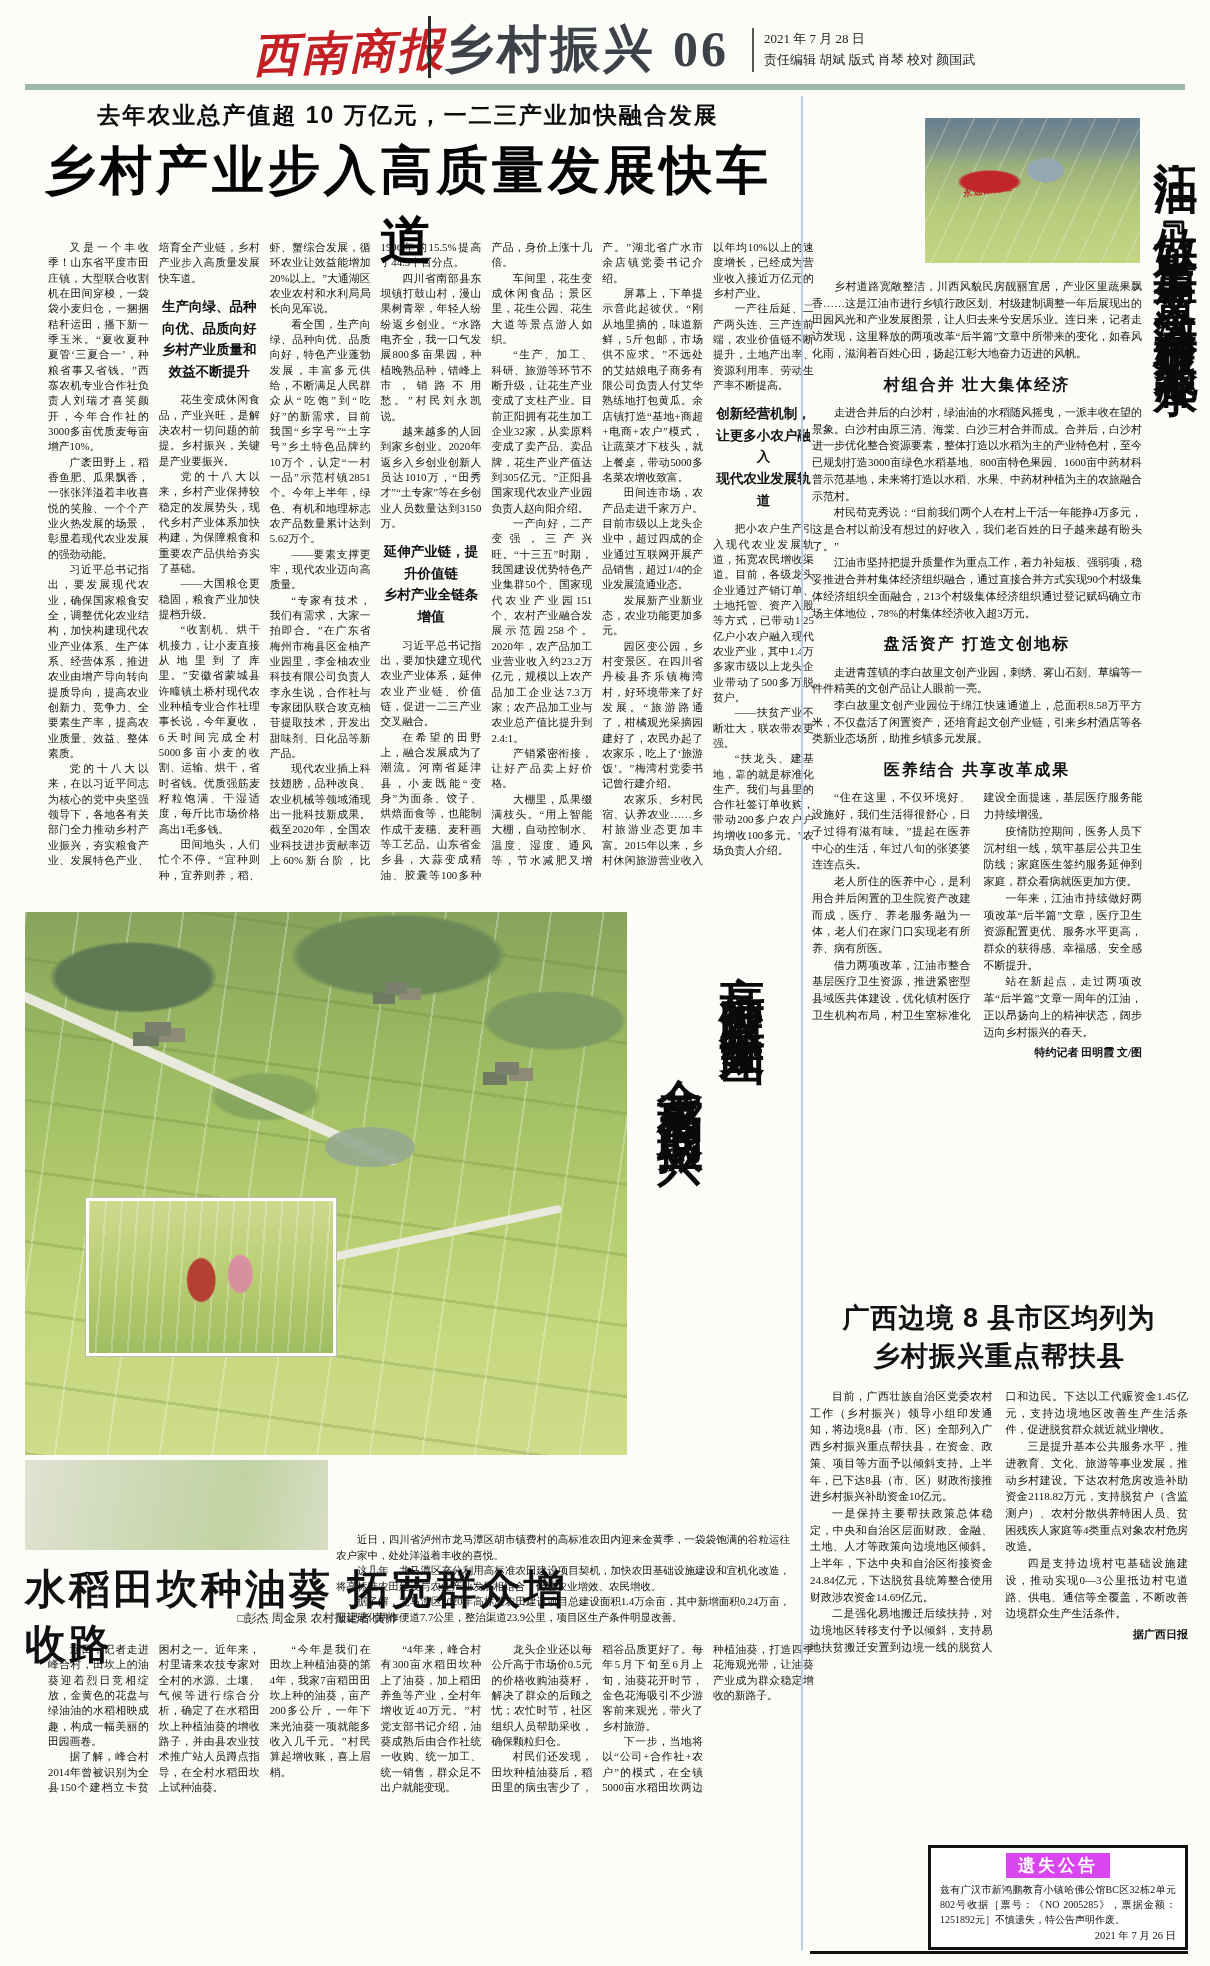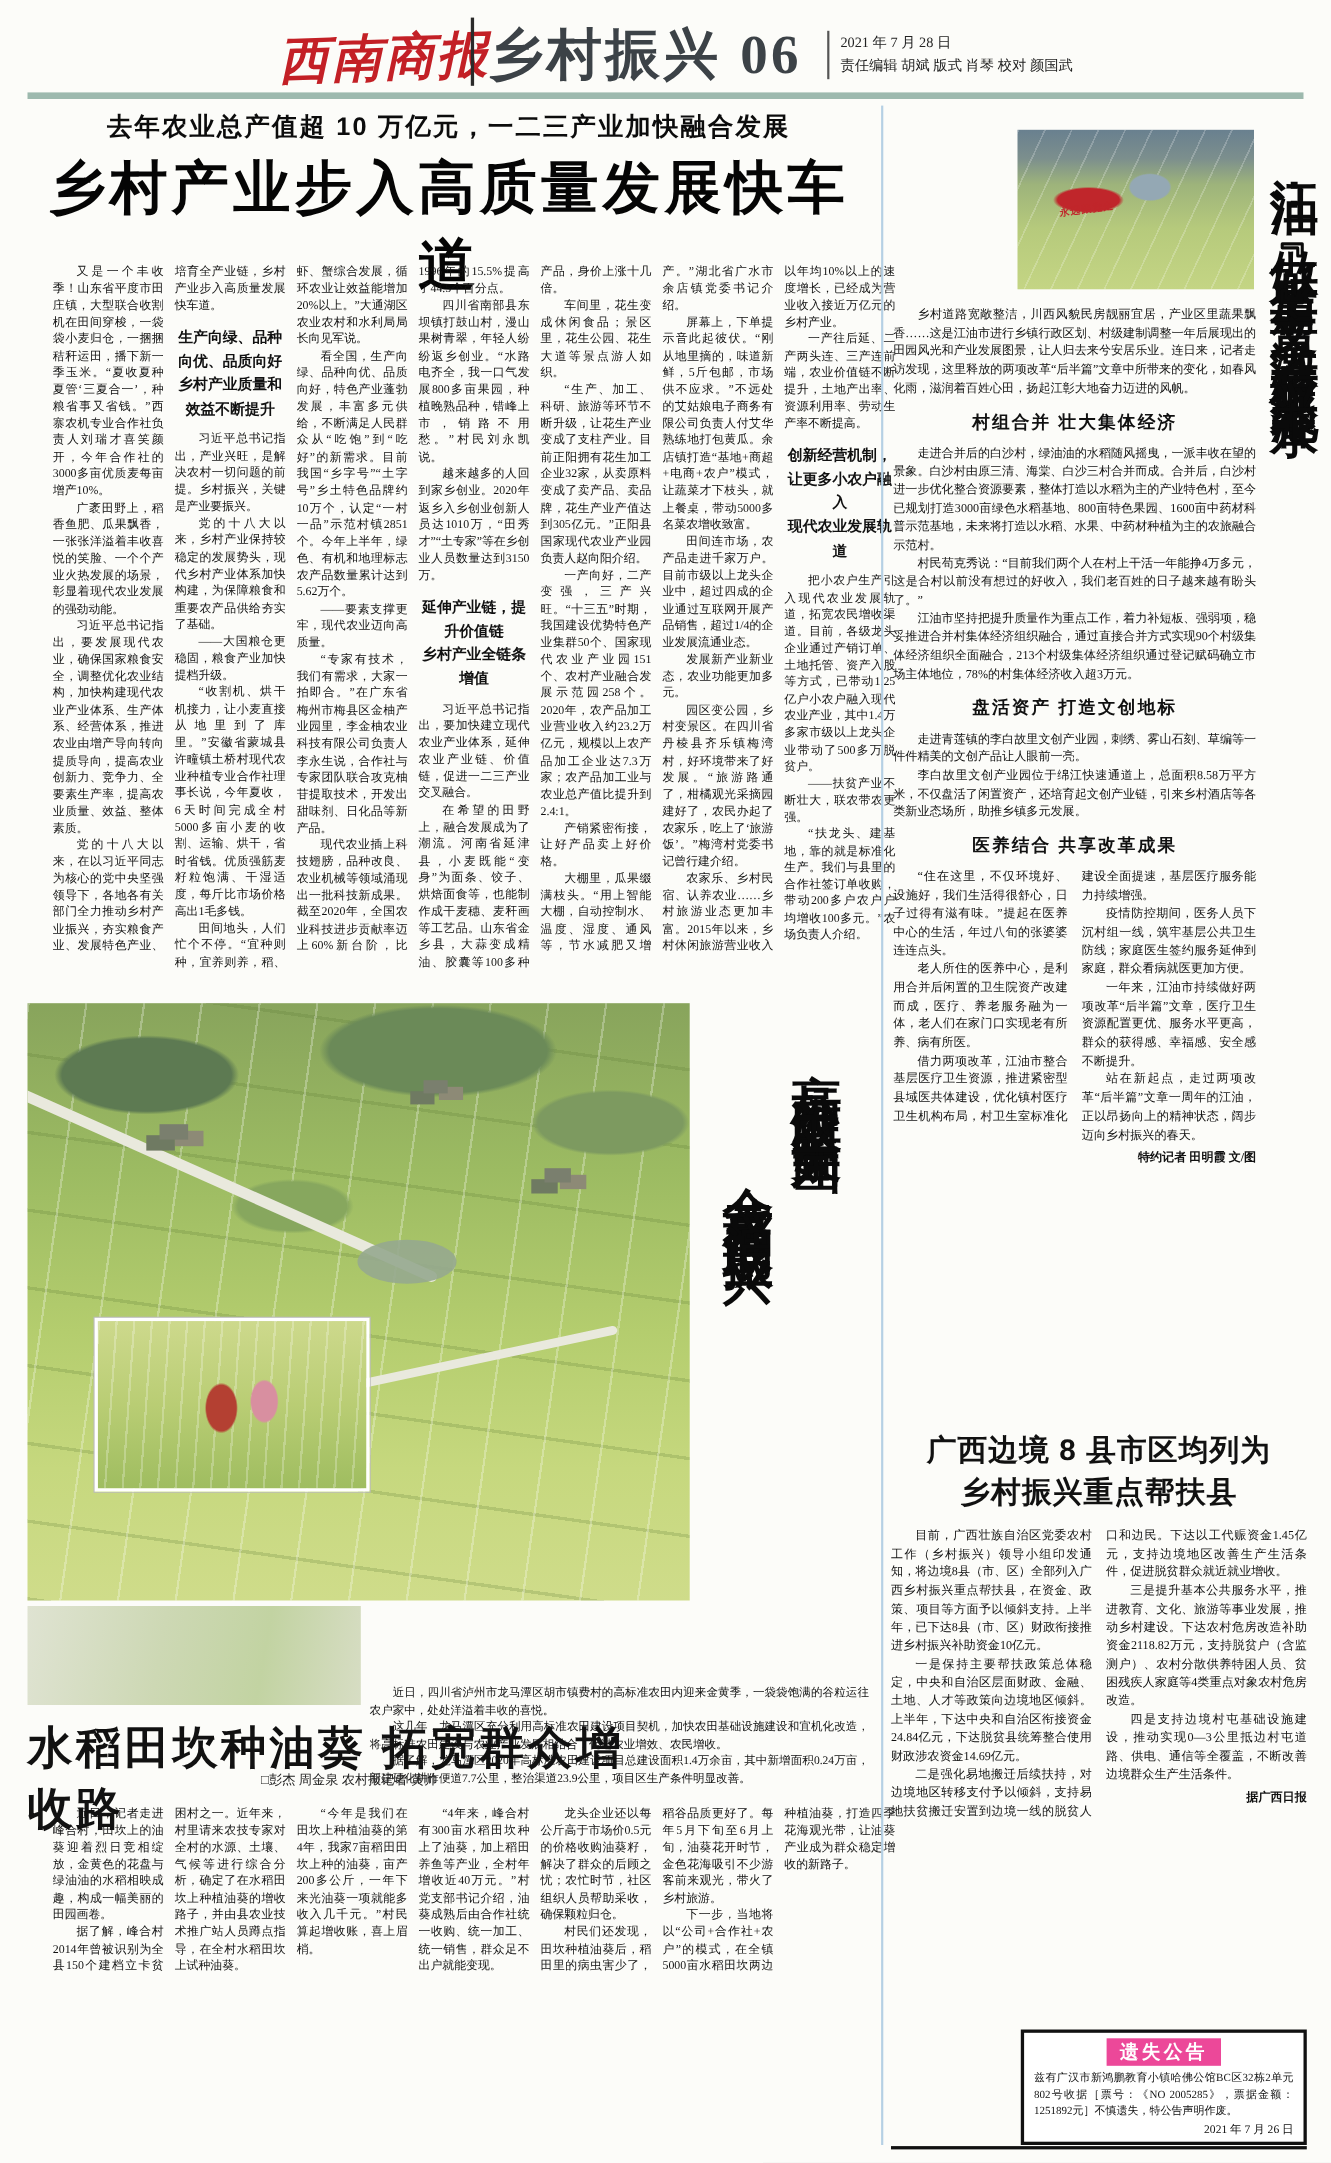--- a/index.html
+++ b/index.html
@@ -68,21 +68,21 @@
       text-align:center;margin:11px 0 7px;letter-spacing:2px;}
   
   .gx-headline{font-family:"Liberation Sans",sans-serif;font-weight:bold;font-size:27px;
       text-align:center;line-height:1.4;letter-spacing:1px;}
   
   .sf-headline{font-family:"Liberation Sans",sans-serif;font-weight:bold;font-size:41px;
       letter-spacing:3px;}
   .sf-byline{font-size:12px;text-align:center;color:#222;}
   
   .notice{border:3px solid #111;background:#fff;padding:5px 9px 4px;box-sizing:border-box;}
-  .notice-title{display:block;width:104px;margin:0 auto 4px;background:#ec4899;color:#fff;
+  .notice-title{display:block;width:104px;margin:0 auto 4px;background:#d946ef;color:#fff;
       text-align:center;font-family:"Liberation Sans",sans-serif;font-weight:bold;font-size:17px;
       padding:1px 0;letter-spacing:3px;}
   .notice-body{font-size:10px;line-height:1.5;text-align:justify;margin:0;}
   .notice-date{font-size:10.5px;text-align:right;margin:2px 0 0;}
   .rule{background:#111;}
   .vrule-blue{background:#b5d0e4;}
 </style>
 </head>
 <body>
 
@@ -103,21 +103,21 @@
 
   <div class="abs kicker" style="left:25px;top:100px;width:766px;">去年农业总产值超 10 万亿元，一二三产业加快融合发展</div>
   <div class="abs main-headline" style="left:25px;top:136px;width:766px;">乡村产业步入高质量发展快车道</div>
   <div class="abs colbody cols7" style="left:25px;top:240px;width:766px;height:668px;">
       <p class="para">又是一个丰收季！山东省平度市田庄镇，大型联合收割机在田间穿梭，一袋袋小麦归仓，一捆捆秸秆运田，播下新一季玉米。“夏收夏种夏管‘三夏合一’，种粮省事又省钱。”西寨农机专业合作社负责人刘瑞才喜笑颜开，今年合作社的3000多亩优质麦每亩增产10%。</p>
       <p class="para">广袤田野上，稻香鱼肥、瓜果飘香，一张张洋溢着丰收喜悦的笑脸、一个个产业火热发展的场景，彰显着现代农业发展的强劲动能。</p>
       <p class="para">习近平总书记指出，要发展现代农业，确保国家粮食安全，调整优化农业结构，加快构建现代农业产业体系、生产体系、经营体系，推进农业由增产导向转向提质导向，提高农业创新力、竞争力、全要素生产率，提高农业质量、效益、整体素质。</p>
       <p class="para">党的十八大以来，在以习近平同志为核心的党中央坚强领导下，各地各有关部门全力推动乡村产业振兴，夯实粮食产业、发展特色产业、培育全产业链，乡村产业步入高质量发展快车道。</p>
       <p class="subhead">生产向绿、品种向优、品质向好
 乡村产业质量和效益不断提升</p>
-      <p class="para">习近平总书记指出，产业兴旺，是解决农村一切问题的前提。乡村振兴，关键是产业要振兴。</p>
+      <p class="para">花生变成休闲食品，产业兴旺，是解决农村一切问题的前提。乡村振兴，关键是产业要振兴。</p>
       <p class="para">党的十八大以来，乡村产业保持较稳定的发展势头，现代乡村产业体系加快构建，为保障粮食和重要农产品供给夯实了基础。</p>
       <p class="para">——大国粮仓更稳固，粮食产业加快提档升级。</p>
       <p class="para">“收割机、烘干机接力，让小麦直接从地里到了库里。”安徽省蒙城县许疃镇土桥村现代农业种植专业合作社理事长说，今年夏收，6天时间完成全村5000多亩小麦的收割、运输、烘干，省时省钱。优质强筋麦籽粒饱满、干湿适度，每斤比市场价格高出1毛多钱。</p>
       <p class="para">田间地头，人们忙个不停。“宜种则种，宜养则养，稻、虾、蟹综合发展，循环农业让效益能增加20%以上。”大通湖区农业农村和水利局局长向见军说。</p>
       <p class="para">看全国，生产向绿、品种向优、品质向好，特色产业蓬勃发展，丰富多元供给，不断满足人民群众从“吃饱”到“吃好”的新需求。目前我国“乡字号”“土字号”乡土特色品牌约10万个，认定“一村一品”示范村镇2851个。今年上半年，绿色、有机和地理标志农产品数量累计达到5.62万个。</p>
       <p class="para">——要素支撑更牢，现代农业迈向高质量。</p>
       <p class="para">“专家有技术，我们有需求，大家一拍即合。”在广东省梅州市梅县区金柚产业园里，李金柚农业科技有限公司负责人李永生说，合作社与专家团队联合攻克柚苷提取技术，开发出甜味剂、日化品等新产品。</p>
       <p class="para">现代农业插上科技翅膀，品种改良、农业机械等领域涌现出一批科技新成果。截至2020年，全国农业科技进步贡献率迈上60%新台阶，比1996年的15.5%提高了44.5个百分点。</p>
       <p class="para">四川省南部县东坝镇打鼓山村，漫山果树青翠，年轻人纷纷返乡创业。“水路电齐全，我一口气发展800多亩果园，种植晚熟品种，错峰上市，销路不用愁。”村民刘永凯说。</p>
       <p class="para">越来越多的人回到家乡创业。2020年返乡入乡创业创新人员达1010万，“田秀才”“土专家”等在乡创业人员数量达到3150万。</p>

